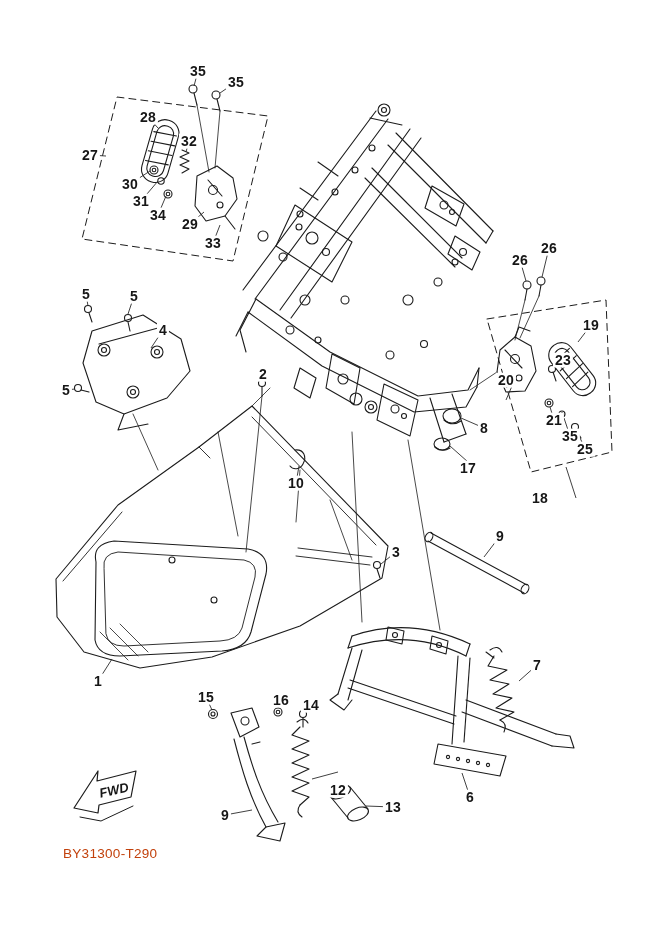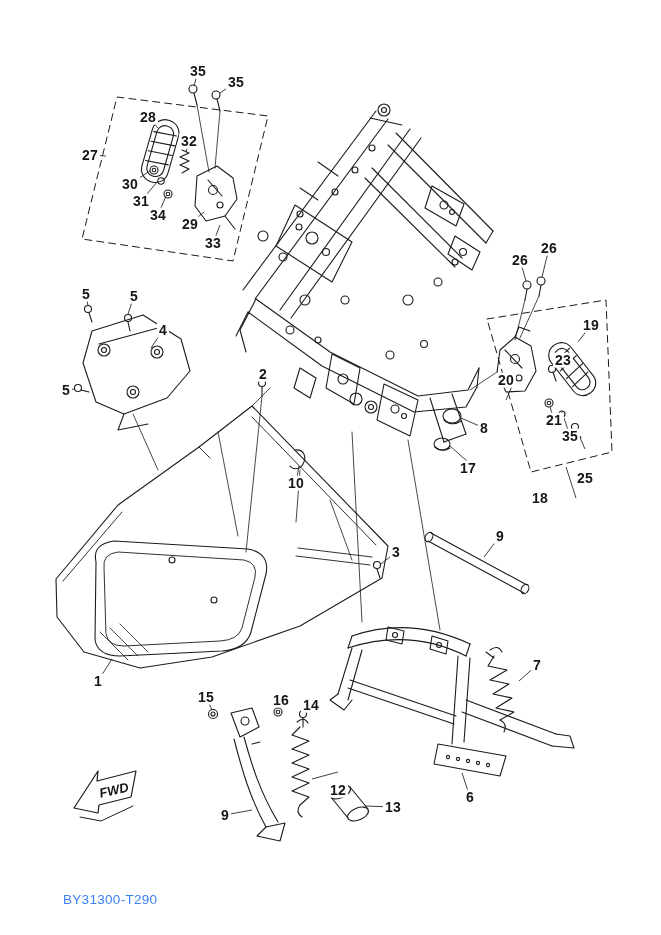--- a/index.html
+++ b/index.html
@@ -10,22 +10,22 @@
   }
   #stage{position:absolute;inset:0}
   #art{position:absolute;left:0;top:0}
   #labels-layer{position:absolute;inset:0;pointer-events:none}
   .part-label{
     position:absolute;transform:translate(-50%,-50%);
     font-size:14px;font-weight:600;line-height:1.05;color:#161616;
     background:#ffffff;padding:0 2px;letter-spacing:.3px;
   }
   #diagram-code{
-    position:absolute;left:63px;top:892px;
-    font-size:13.5px;letter-spacing:.3px;color:#3b82f6;
+    position:absolute;left:63px;top:846px;
+    font-size:13.5px;letter-spacing:.3px;color:#c2410c;
   }
   .fwd-text{font-family:"Liberation Sans",sans-serif;font-style:italic;font-weight:700;font-size:13px;fill:#161616}
   #leader-lines line{stroke:#2b2b2b;stroke-width:.9}
 </style>
 </head>
 <body>
 
 <div id="stage">
 
   <svg id="art" width="661" height="935" viewBox="0 0 661 935">
@@ -349,21 +349,21 @@
       <div class="part-label" style="left: 134px; top: 296px;">5</div>
       <div class="part-label" style="left: 591px; top: 325px;">19</div>
       <div class="part-label" style="left: 163px; top: 330px;">4</div>
       <div class="part-label" style="left: 563px; top: 360px;">23</div>
       <div class="part-label" style="left: 263px; top: 374px;">2</div>
       <div class="part-label" style="left: 66px; top: 390px;">5</div>
       <div class="part-label" style="left: 506px; top: 380px;">20</div>
       <div class="part-label" style="left: 554px; top: 420px;">21</div>
       <div class="part-label" style="left: 484px; top: 428px;">8</div>
       <div class="part-label" style="left: 570px; top: 436px;">35</div>
-      <div class="part-label" style="left: 585px; top: 449px; margin-top: 29px;">25</div>
+      <div class="part-label" style="left: 585px; top: 449px;">25</div>
       <div class="part-label" style="left: 468px; top: 468px;">17</div>
       <div class="part-label" style="left: 296px; top: 483px;">10</div>
       <div class="part-label" style="left: 540px; top: 498px;">18</div>
       <div class="part-label" style="left: 500px; top: 536px;">9</div>
       <div class="part-label" style="left: 396px; top: 552px;">3</div>
       <div class="part-label" style="left: 537px; top: 665px;">7</div>
       <div class="part-label" style="left: 98px; top: 681px;">1</div>
       <div class="part-label" style="left: 206px; top: 697px;">15</div>
       <div class="part-label" style="left: 281px; top: 700px;">16</div>
       <div class="part-label" style="left: 311px; top: 705px;">14</div>

